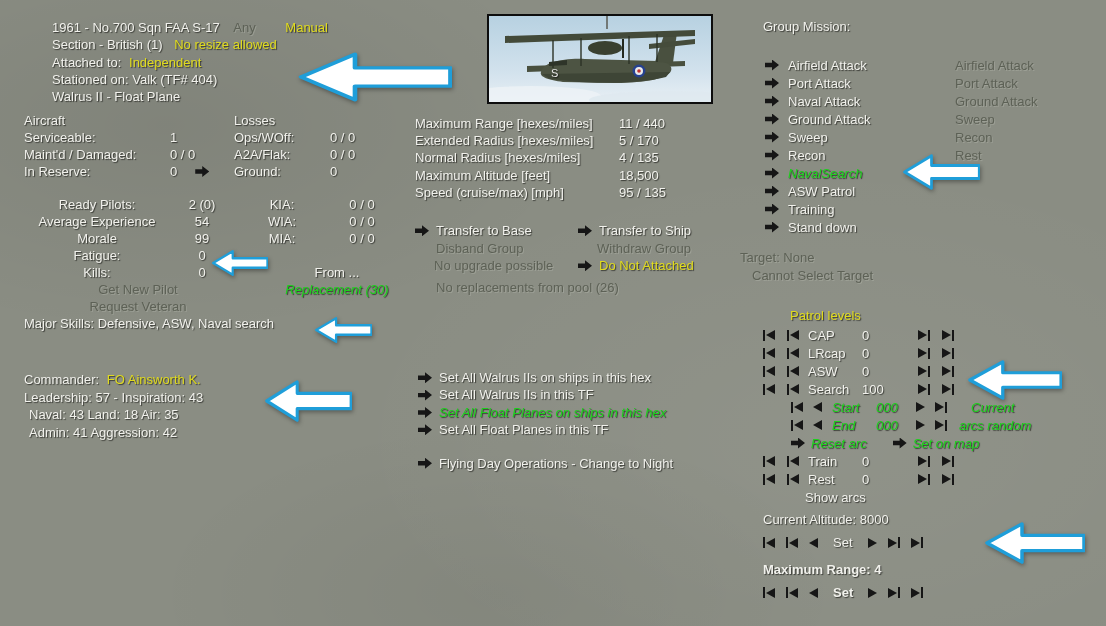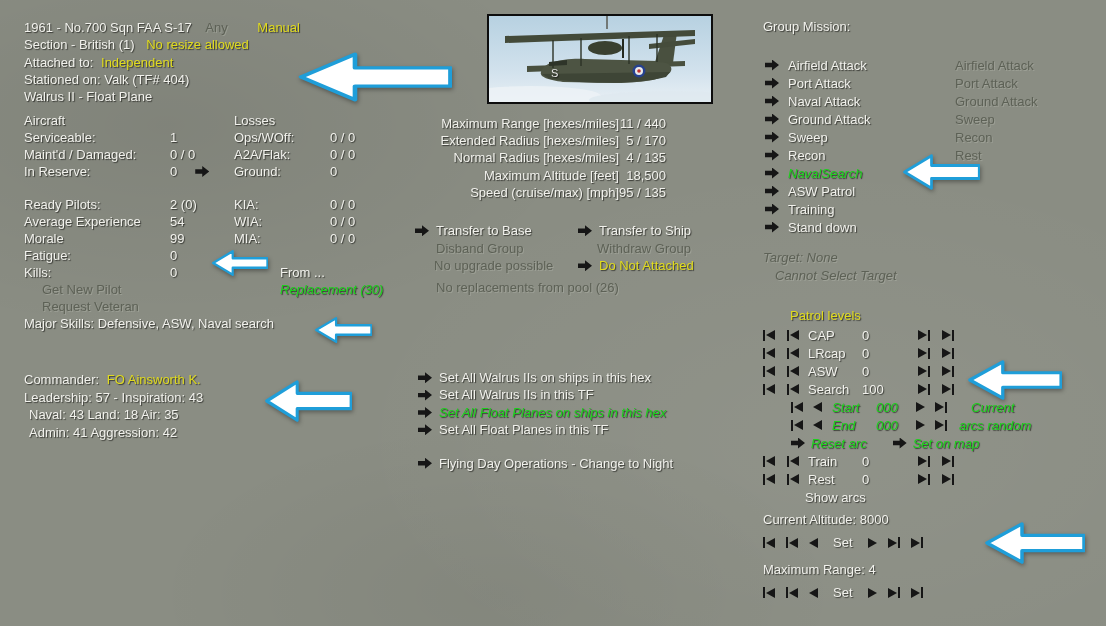--- a/index.html
+++ b/index.html
@@ -11,21 +11,21 @@
       radial-gradient(ellipse 600px 300px at 15% 20%, rgba(0,0,0,.07), transparent 70%),
       radial-gradient(ellipse 700px 400px at 75% 70%, rgba(255,255,255,.05), transparent 70%),
       radial-gradient(ellipse 500px 250px at 45% 95%, rgba(0,0,0,.05), transparent 70%),
       #8a8d83;
     text-shadow:1px 1px 1px rgba(15,15,12,.65);
   }
   .abs { position:absolute; }
   .y { color:#e0db1e; }
   .g { color:#1bd11b;font-style:italic; }
   .d { color:#5d6156; text-shadow:1px 1px 0 rgba(205,207,198,.28); }
-  .lh { line-height:17.3px; }
+  .lh { line-height:17.3px;margin-left:28px; }
 
   .grid4 { display:grid; grid-template-columns:146px 64px 96px 64px; line-height:17px; }
   .grid2 { display:grid; grid-template-columns:204px auto; line-height:17.2px; }
   .gridT { display:grid; grid-template-columns:163px auto; line-height:17.5px; }
   .frow { display:flex; align-items:center; }
 
   
   .ai { display:inline-block; width:14px; height:11px; background:#161616; flex:none;
         clip-path:polygon(0 30%,50% 30%,50% 0,100% 50%,50% 100%,50% 70%,0 70%); }
   
@@ -86,21 +86,21 @@
 
     <div>In Reserve:</div>
     <div class="frow">
       <span>0</span>
       <span class="ai" style="margin-left:18px"></span>
     </div>
     <div>Ground:</div>
     <div>0</div>
   </div>
 
-  <div class="abs grid4" style="left:24px; top:196px;">
+  <div class="abs grid4" style="left:24px; top:196px;text-align:center;">
     <div>Ready Pilots:</div>
     <div>2 (0)</div>
     <div>KIA:</div>
     <div>0 / 0</div>
 
     <div>Average Experience</div>
     <div>54</div>
     <div>WIA:</div>
     <div>0 / 0</div>
 
@@ -165,21 +165,21 @@
       <ellipse cx="116" cy="32" rx="17" ry="7" fill="#394030"></ellipse>
       <line x1="134" y1="23" x2="134" y2="42" stroke="#23291e" stroke-width="2"></line>
       <path d="M60,46 L78,44 L78,49 L60,50 Z" fill="#2e3429"></path>
       <circle cx="150" cy="55" r="6.5" fill="#26418f"></circle>
       <circle cx="150" cy="55" r="4" fill="#e9e9e9"></circle>
       <circle cx="150" cy="55" r="1.8" fill="#c03030"></circle>
       <text x="62" y="61" font-size="11" fill="#e8e8e8" font-family="Liberation Sans, sans-serif">S</text>
     </svg>
   </div>
 
-  <div class="abs grid2" style="left:415px; top:115px;text-align:right;">
+  <div class="abs grid2" style="left:415px; top:115px;">
     <div>Maximum Range [hexes/miles]</div>
     <div>11 / 440</div>
     <div>Extended Radius [hexes/miles]</div>
     <div>5 / 170</div>
     <div>Normal Radius [hexes/miles]</div>
     <div>4 / 135</div>
     <div>Maximum Altitude [feet]</div>
     <div>18,500</div>
     <div>Speed (cruise/max) [mph]</div>
     <div>95 / 135</div>
@@ -279,21 +279,21 @@
 
   <div class="abs alist d" style="left:955px; top:56px;">
     <div>Airfield Attack</div>
     <div>Port Attack</div>
     <div>Ground Attack</div>
     <div>Sweep</div>
     <div>Recon</div>
     <div>Rest</div>
   </div>
 
-  <div class="abs d" style="left:763px; top:249px; line-height:18px;font-style:italic;">
+  <div class="abs d" style="left:740px; top:249px; line-height:18px;">
     <div>Target: None</div>
     <div style="padding-left:12px">Cannot Select Target</div>
   </div>
 
   <div class="abs" style="left:763px; top:308px;">
     <div class="y" style="padding-left:27px; height:18px">Patrol levels</div>
 
     <div class="prow">
       <span class="spn">
           <i class="b"></i>
@@ -493,21 +493,21 @@
           <i class="sr"></i>
           <i class="b"></i>
         </span>
       <span class="spn">
           <i class="sr"></i>
           <i class="b"></i>
         </span>
     </div>
   </div>
 
-  <div class="abs" style="left:763px; top:562px;">
+  <div class="abs" style="left:763px; top:562px;font-weight:bold;">
     <div>Maximum Range: 4</div>
     <div class="frow" style="margin-top:8px; gap:11px;">
       <span class="spn">
           <i class="b"></i>
           <i class="sl"></i>
         </span>
       <span class="spn">
           <i class="b"></i>
           <i class="sl"></i>
         </span>

